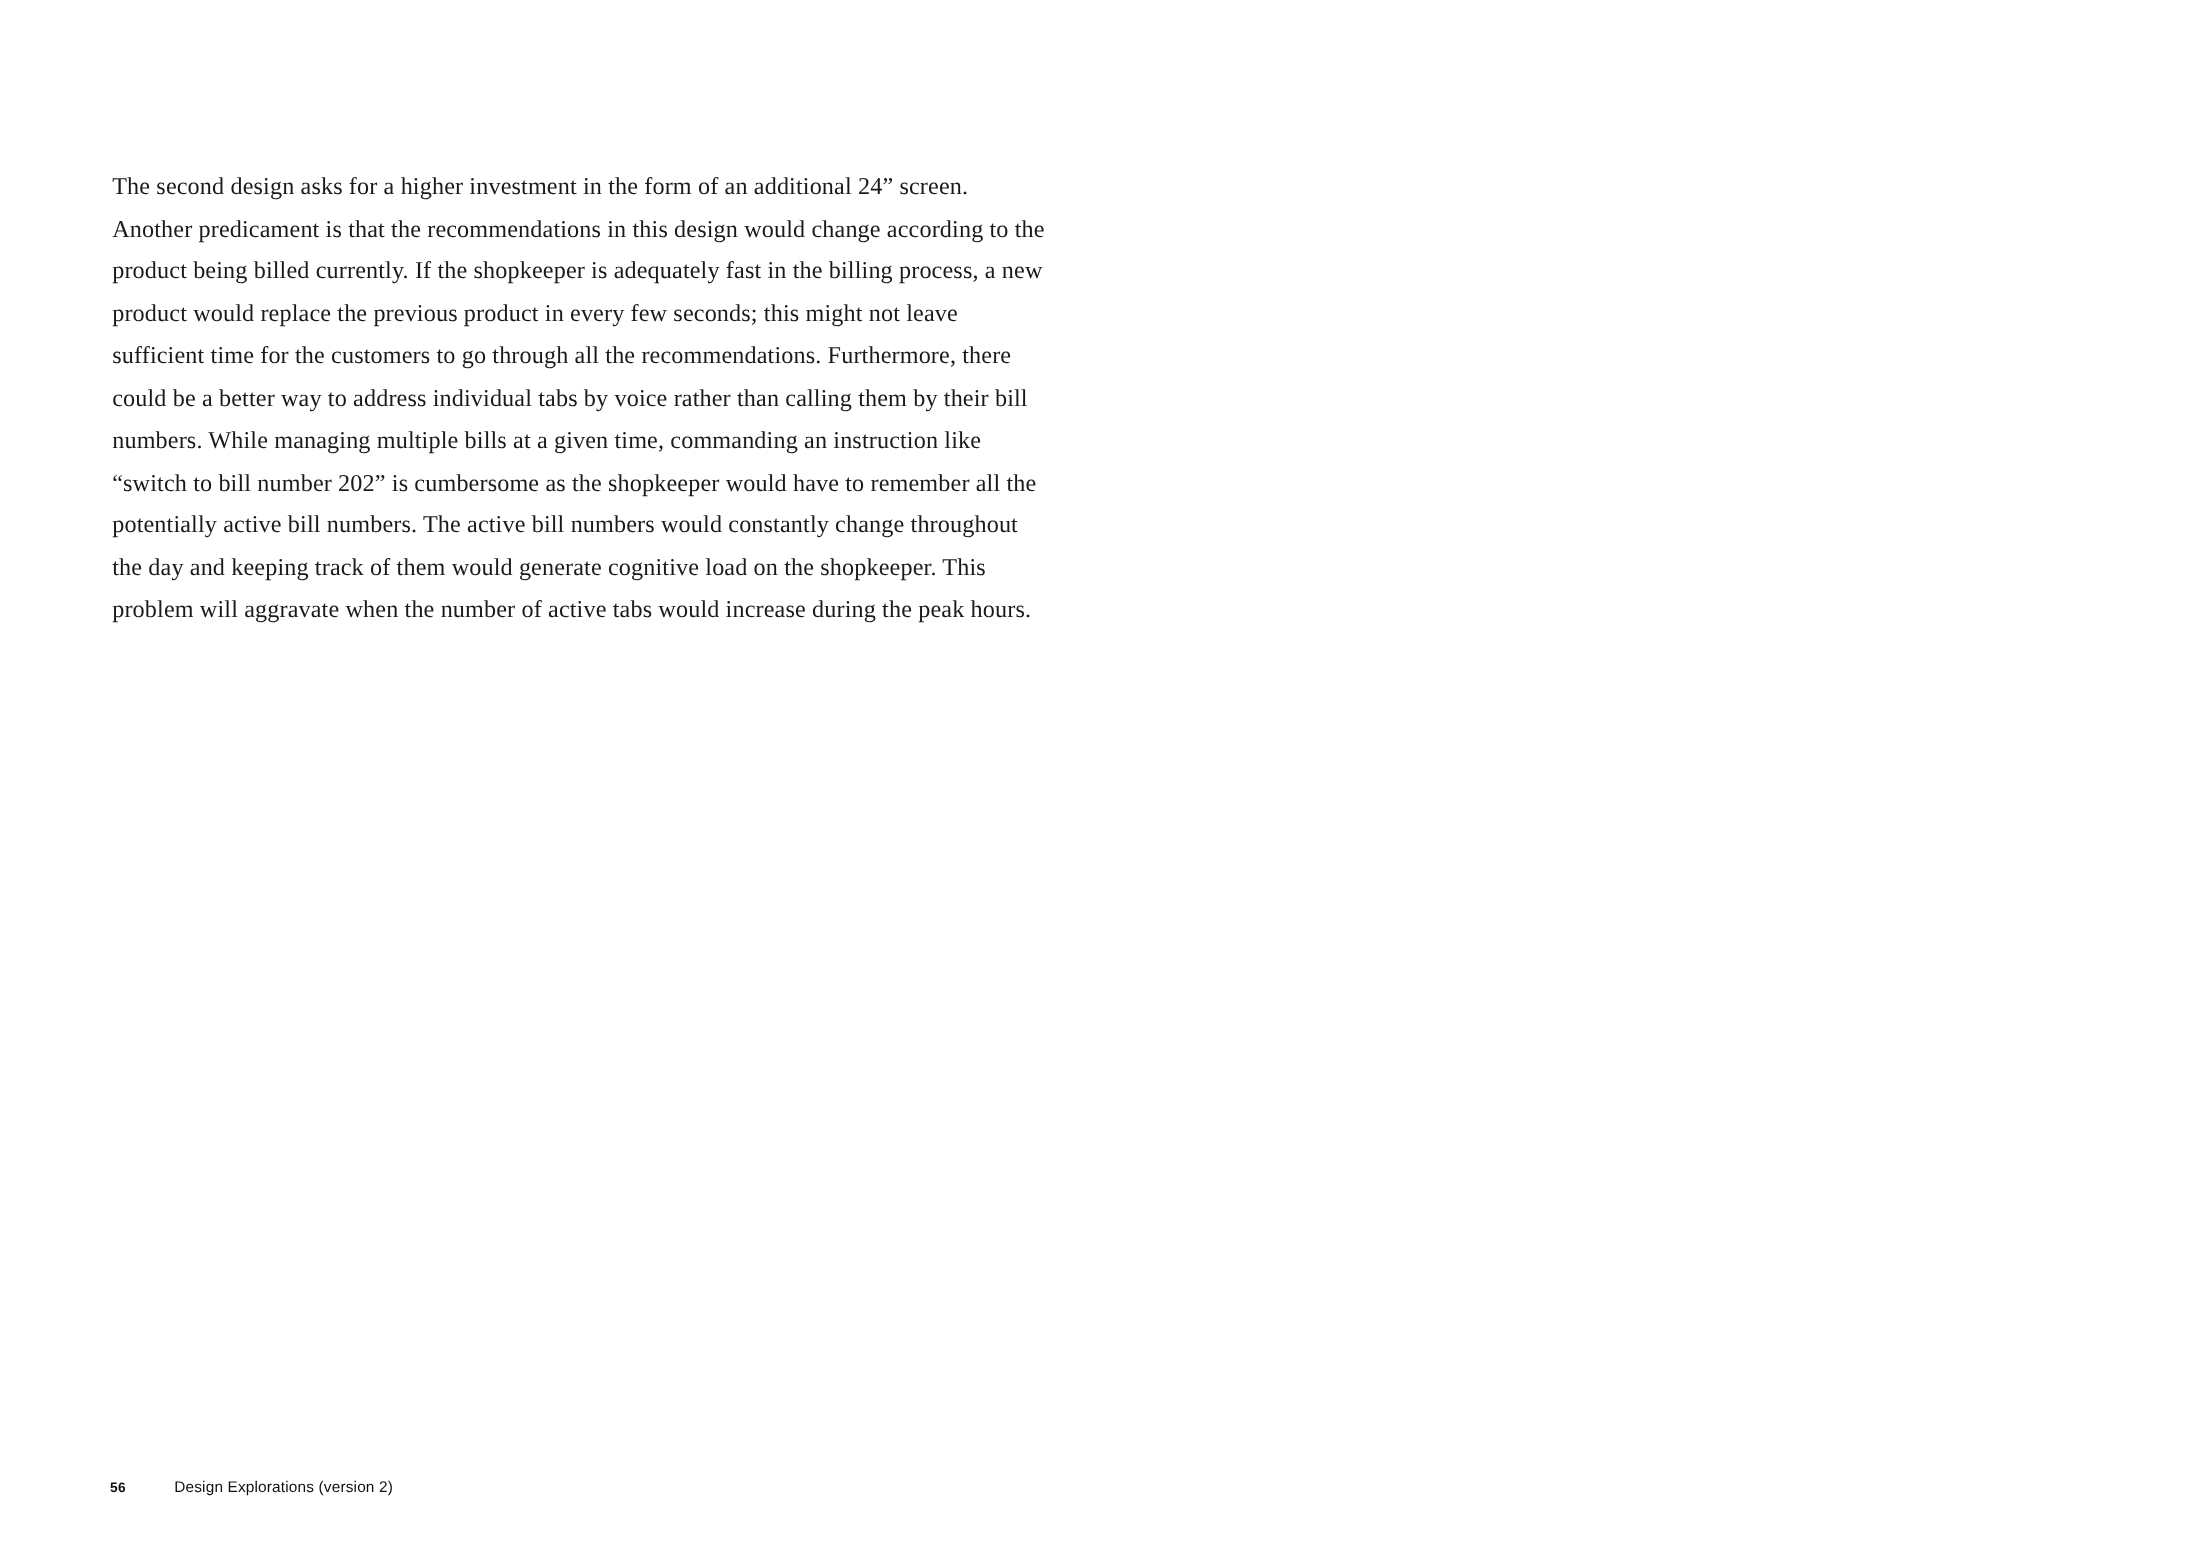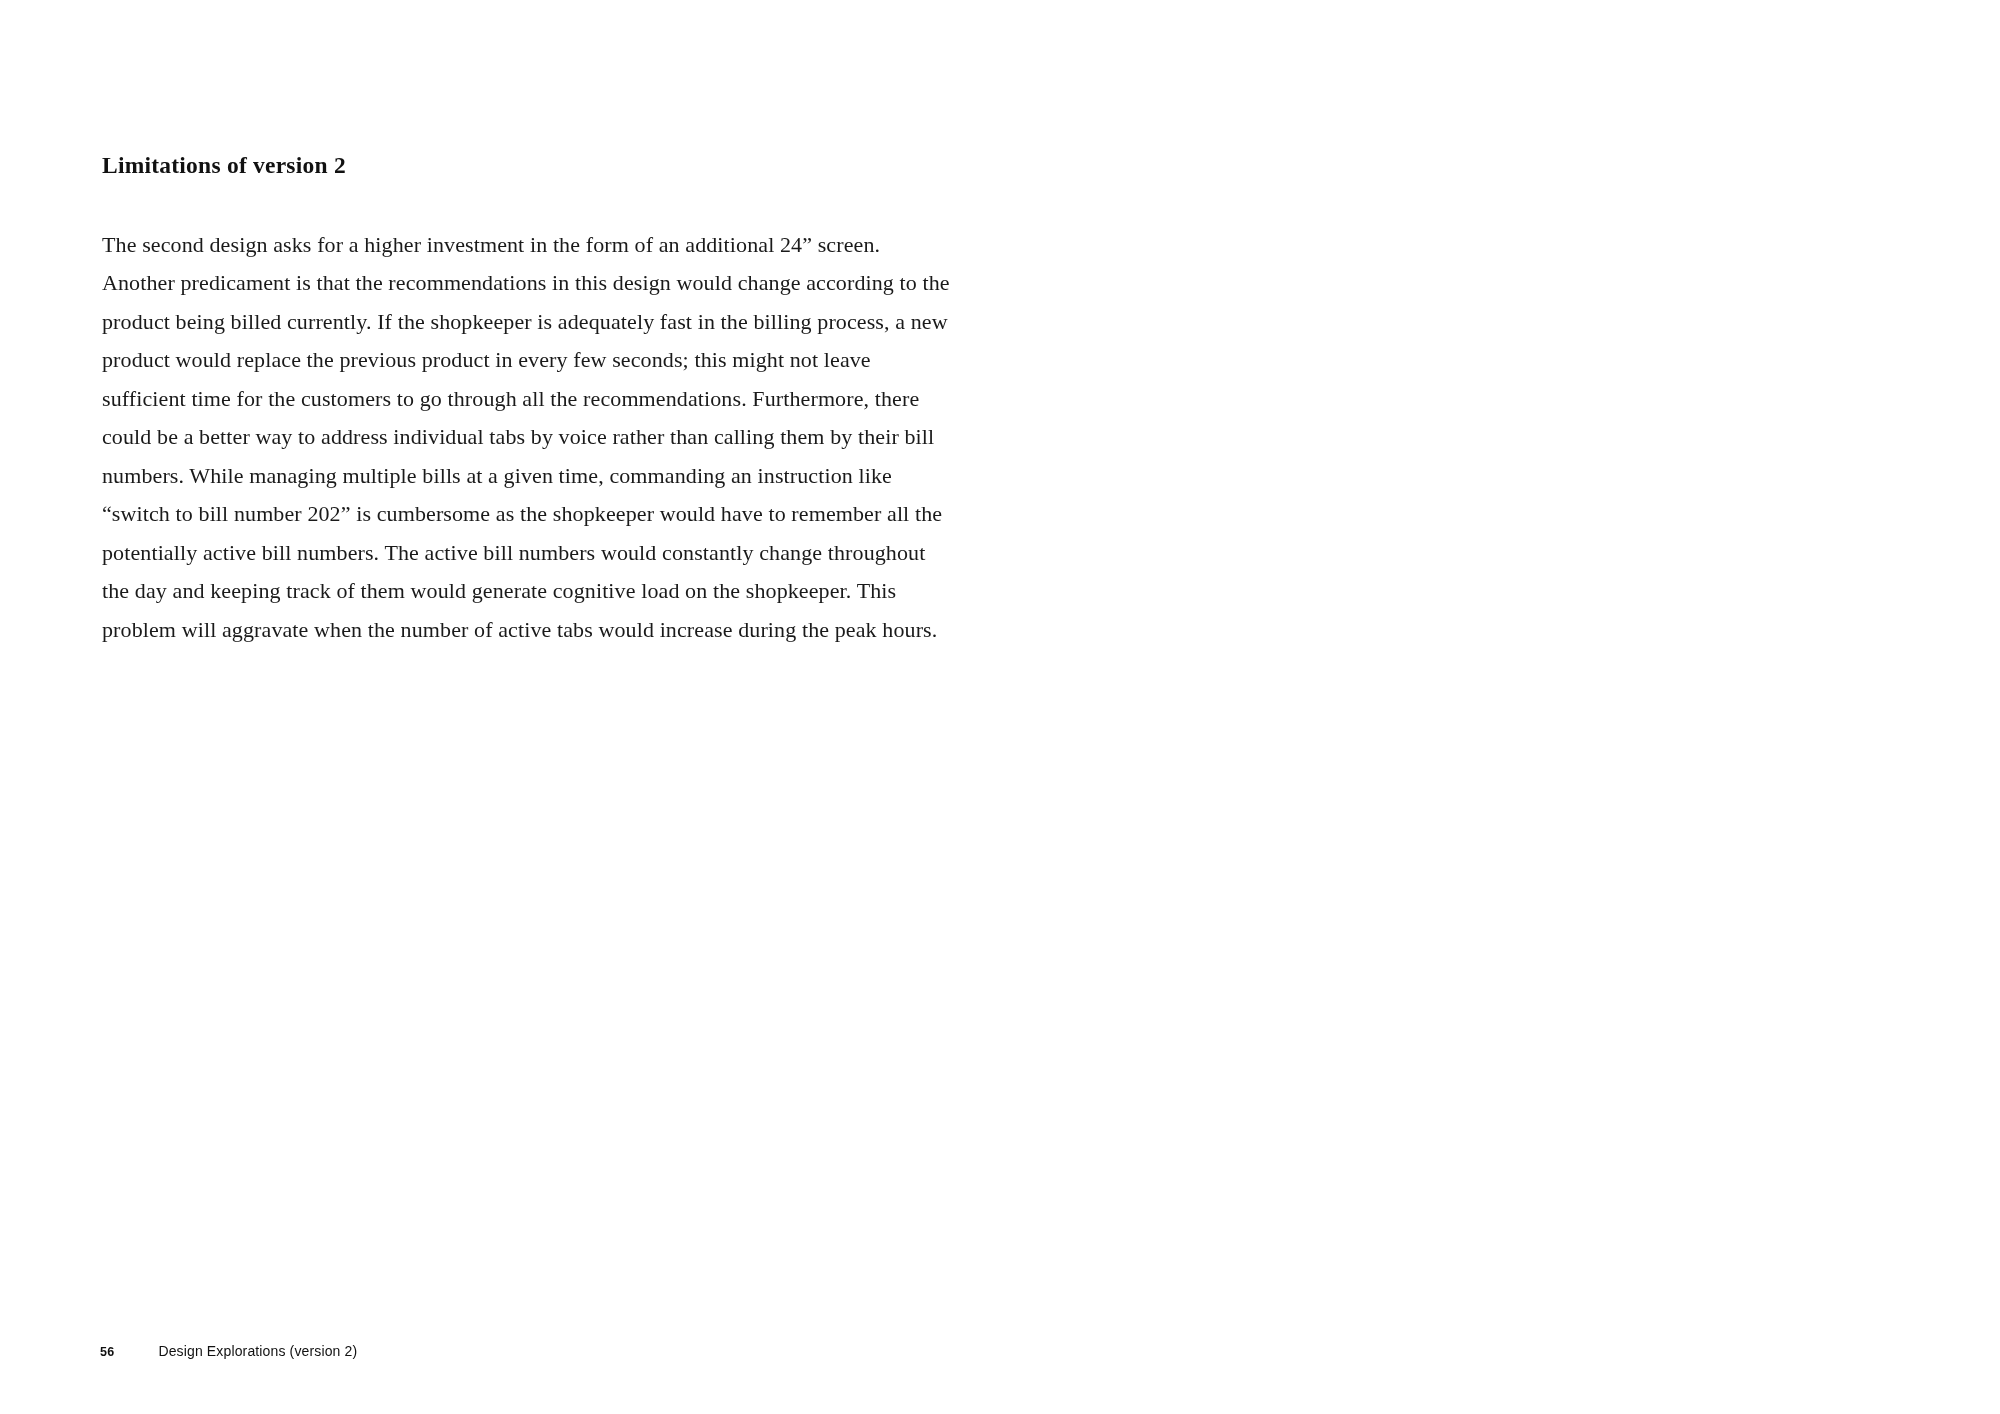--- a/index.html
+++ b/index.html
@@ -67,21 +67,20 @@
     letter-spacing: 0.01em;
     margin-left: 44px;
   }
 </style>
 </head>
 <body>
 
 <div class="page">
 
   <div class="content">
-    <h2 class="section-heading">Limitations of version 2</h2>
     <p class="body-paragraph">The second design asks for a higher investment in the form of an additional 24” screen. Another predicament is that the recommendations in this design would change according to the product being billed currently. If the shopkeeper is adequately fast in the billing process, a new product would replace the previous product in every few seconds; this might not leave sufficient time for the customers to go through all the recommendations. Furthermore, there could be a better way to address individual tabs by voice rather than calling them by their bill numbers. While managing multiple bills at a given time, commanding an instruction like “switch to bill number 202” is cumbersome as the shopkeeper would have to remember all the potentially active bill numbers. The active bill numbers would constantly change throughout the day and keeping track of them would generate cognitive load on the shopkeeper. This problem will aggravate when the number of active tabs would increase during the peak hours.</p>
   </div>
 
   <div class="footer">
     <span class="footer-page-number">56</span>
     <span class="footer-label">Design Explorations (version 2)</span>
   </div>
 
 </div>
 

